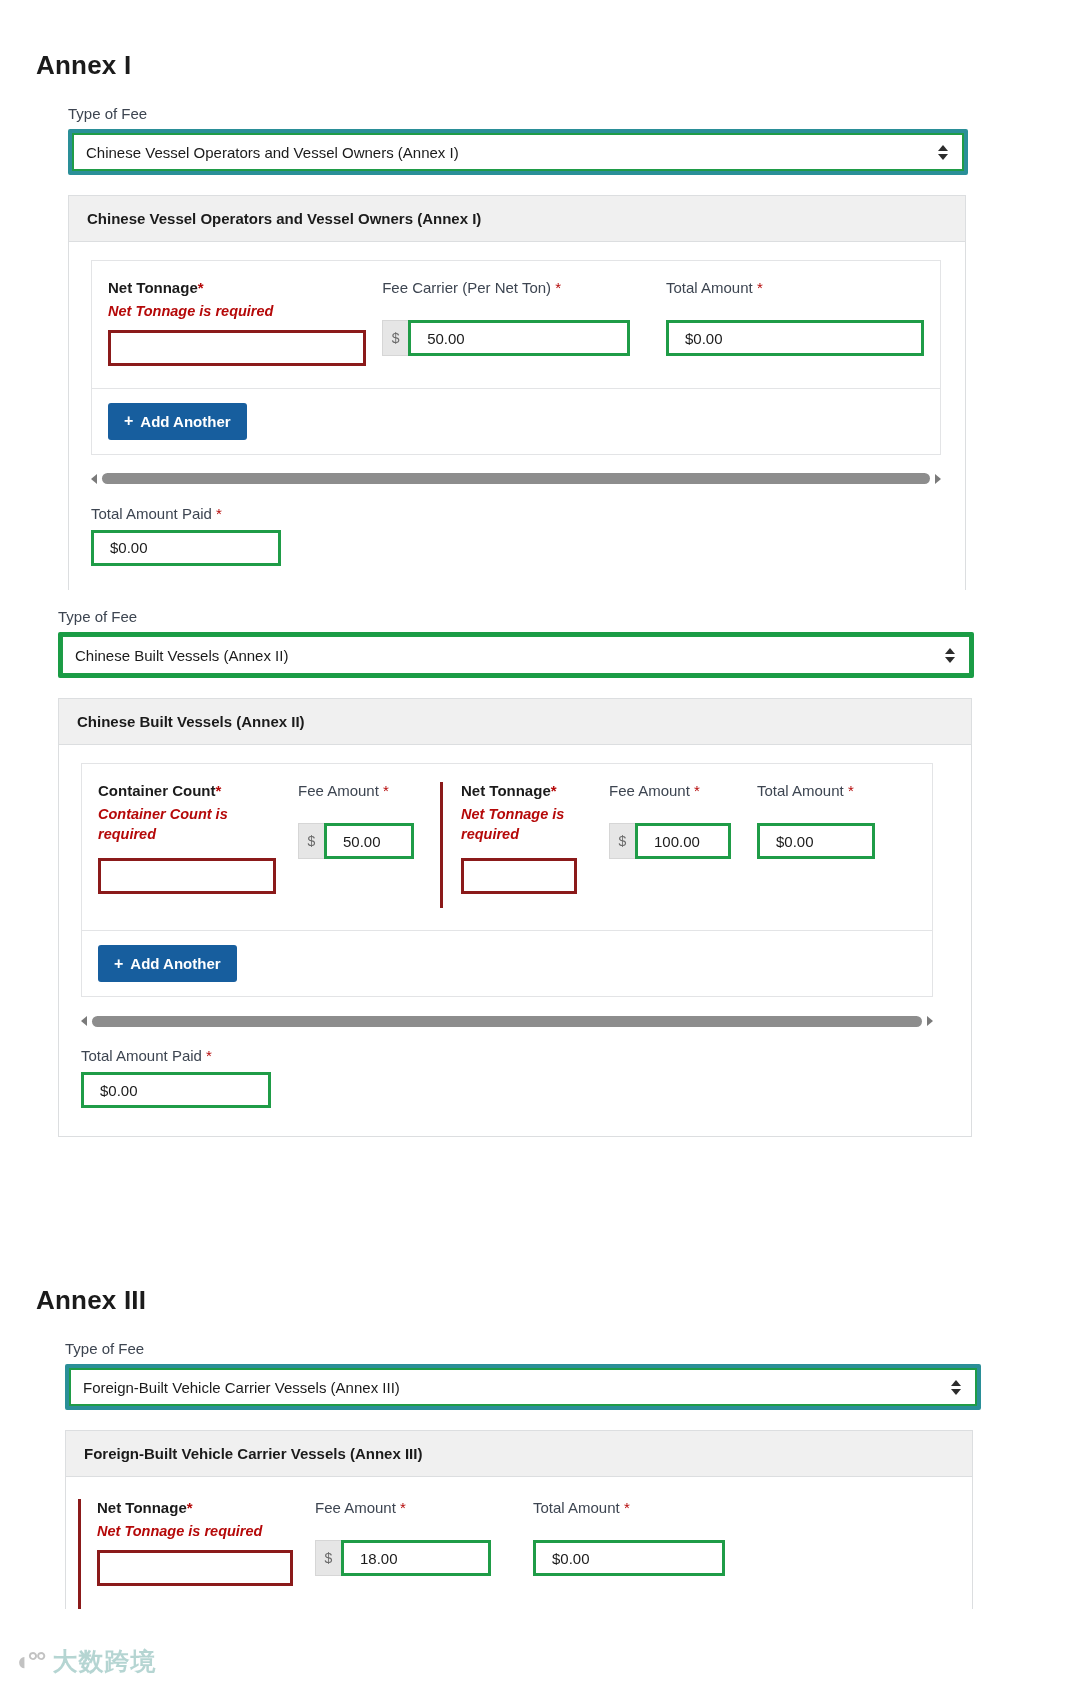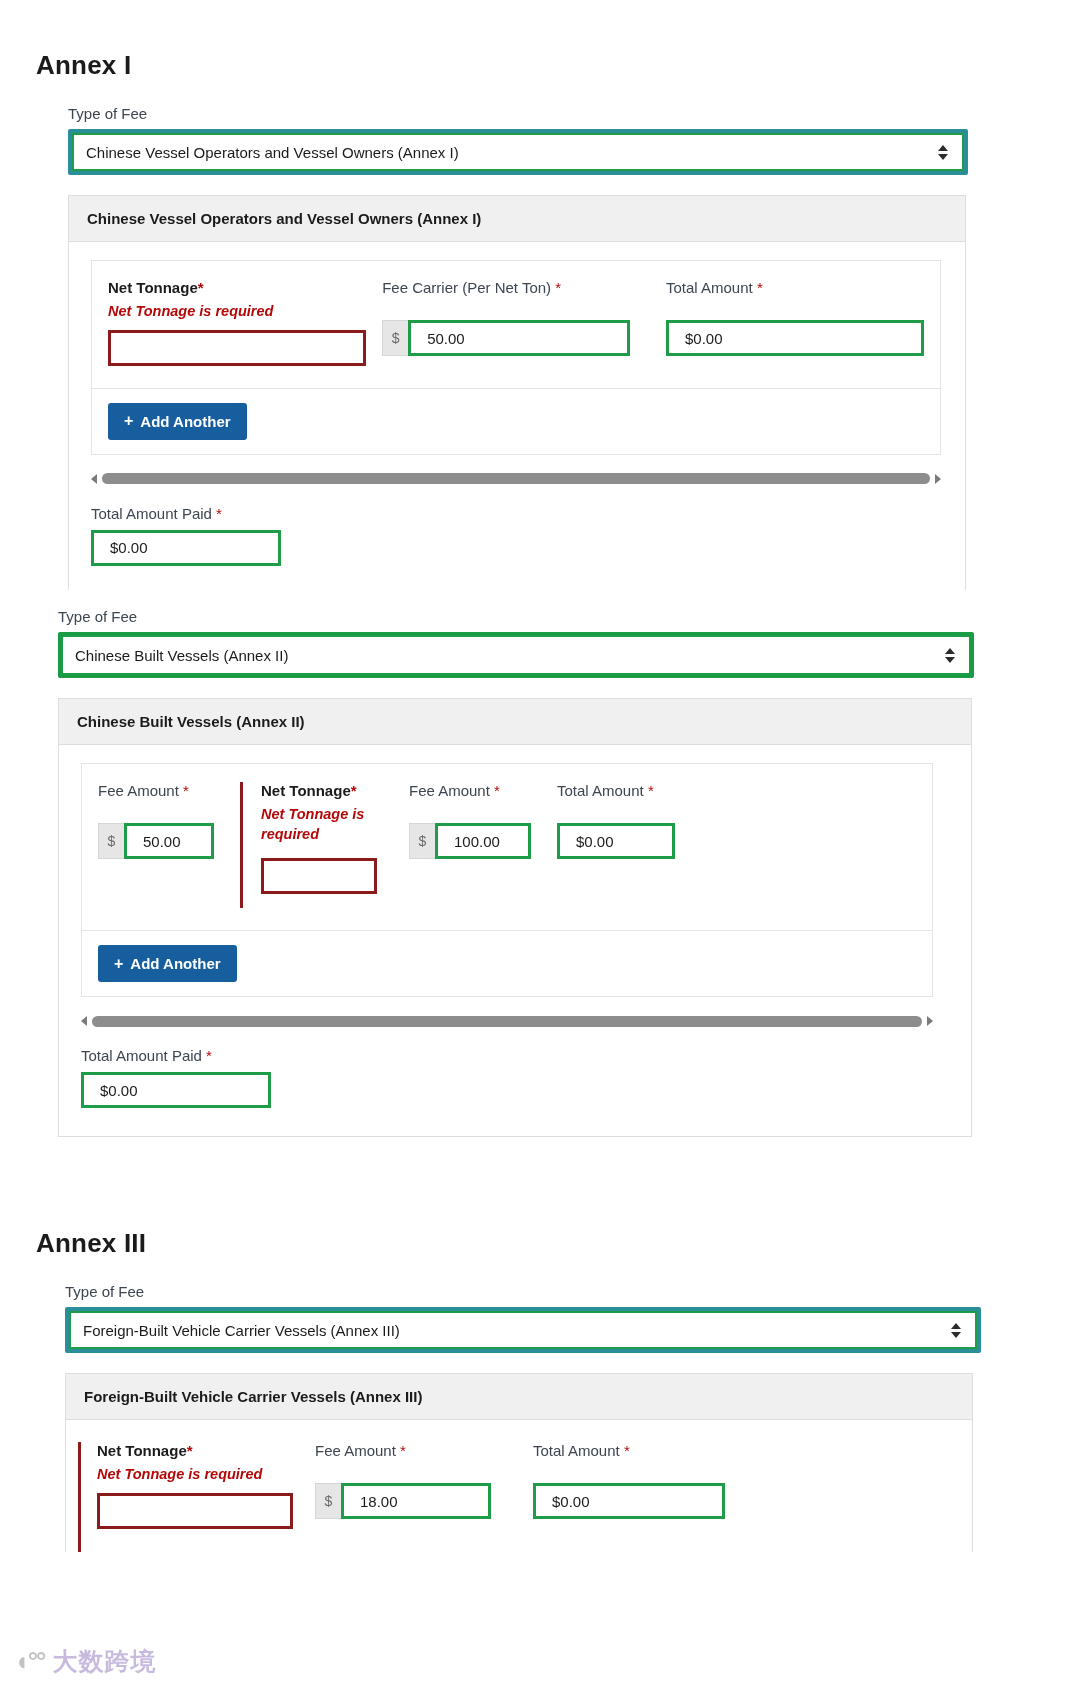--- a/index.html
+++ b/index.html
@@ -188,21 +188,21 @@
     position: absolute;
     left: 14px; bottom: 14px;
     display: flex; align-items: center; gap: 8px;
     opacity: .30;
   }
   .wm-mark {
     font-size: 26px; color: #3a3a3a; font-weight: bold;
     letter-spacing: -2px;
   }
   .wm-text {
-    font-size: 25px; color: #4c1d95; font-weight: bold;
+    font-size: 25px; color: #0f766e; font-weight: bold;
     letter-spacing: 1px;
     font-family: Liberation Serif, serif;
   }
 
   
   .sec { position: absolute; }
 </style>
 </head>
 <body>
 
@@ -304,20 +304,27 @@
       </div>
     </div>
 
     <div class="panel" style="margin-top:20px; width:914px; background:#fdfdfd;">
       <div class="panel-head">Chinese Built Vessels (Annex II)</div>
 
       <div class="panel-body">
 
         <div class="row-card" style="width:852px;">
 
+          <div class="col" style="width:200px;">
+            <div class="bold-label">
+              <span>Container Count</span><span class="req-star">*</span>
+            </div>
+            <div class="err-msg" style="max-width:140px;">Container Count is required</div>
+            <div class="input-err" style="width:178px; margin-top:6px;"></div>
+          </div>
 
           <div class="col" style="width:142px;">
             <div class="field-label" style="margin-bottom:8px;">
               <span>Fee Amount</span>
               <span class="req-star">*</span>
             </div>
             <div class="money-group" style="margin-top:16px;">
               <div class="money-prefix">$</div>
               <div class="input-green" style="width:90px;">50.00</div>
             </div>
@@ -372,21 +379,21 @@
             <span class="req-star">*</span>
           </div>
           <div class="input-green" style="width:190px; margin-top:8px;">$0.00</div>
         </div>
 
       </div>
     </div>
   </div>
 </div>
 
-<div class="sec" style="left:36px; top:1228px; width:1008px;">
+<div class="sec" style="left:36px; top:1285px; width:1008px;">
 
   <div class="annex-title">Annex III</div>
 
   <div style="margin-left:29px; margin-top:24px; width:916px;">
     <div class="field-label">Type of Fee</div>
 
     <div class="select-wrap" style="margin-top:7px;">
       <div class="select-focus-ring">
         <div class="select-box">
           <span class="sel-text">Foreign-Built Vehicle Carrier Vessels (Annex III)</span>

